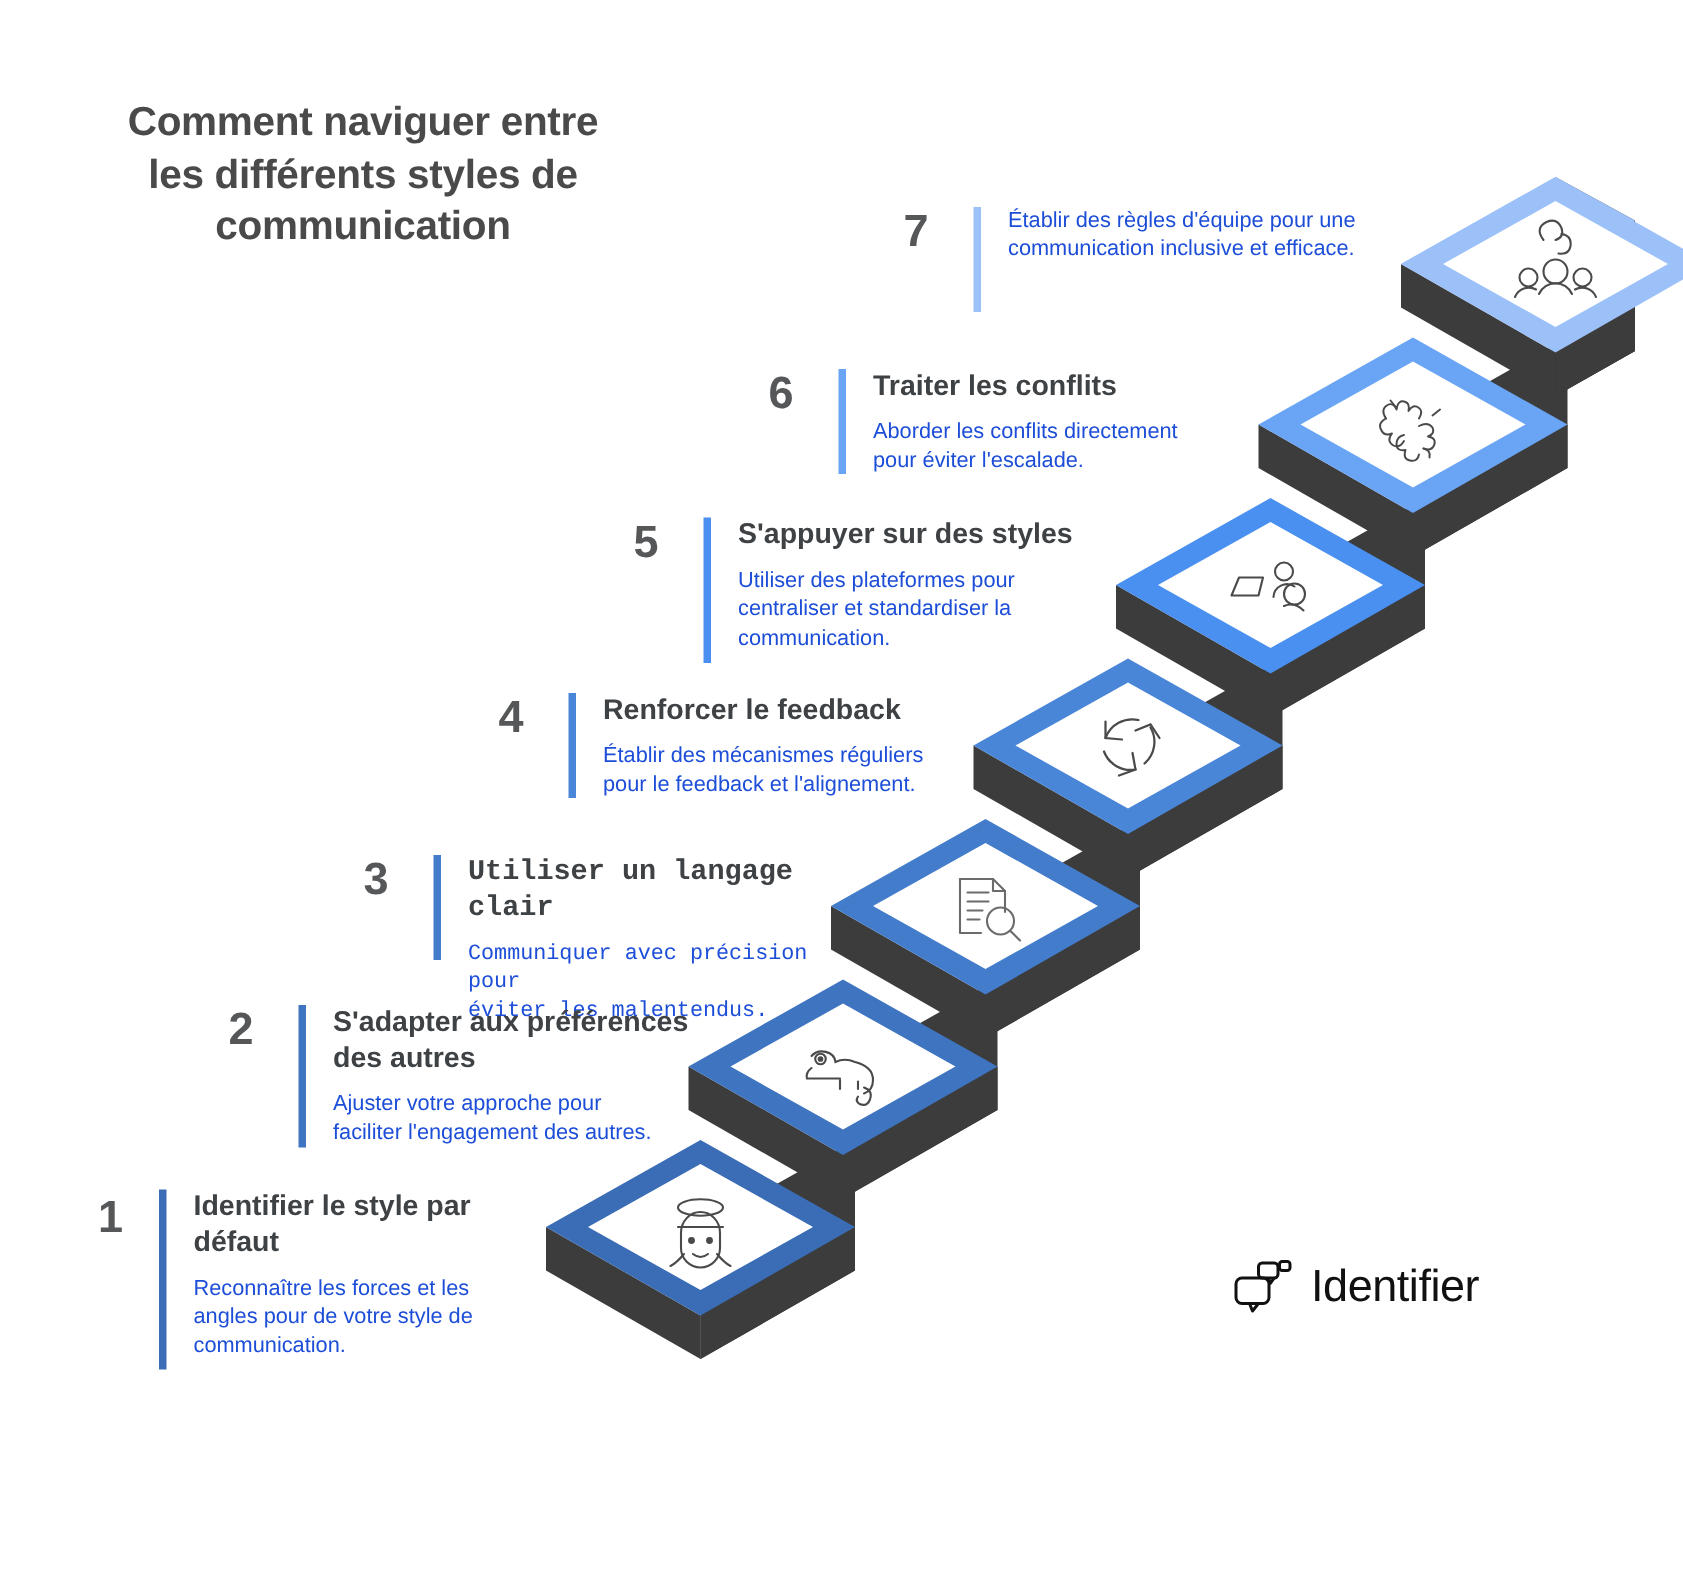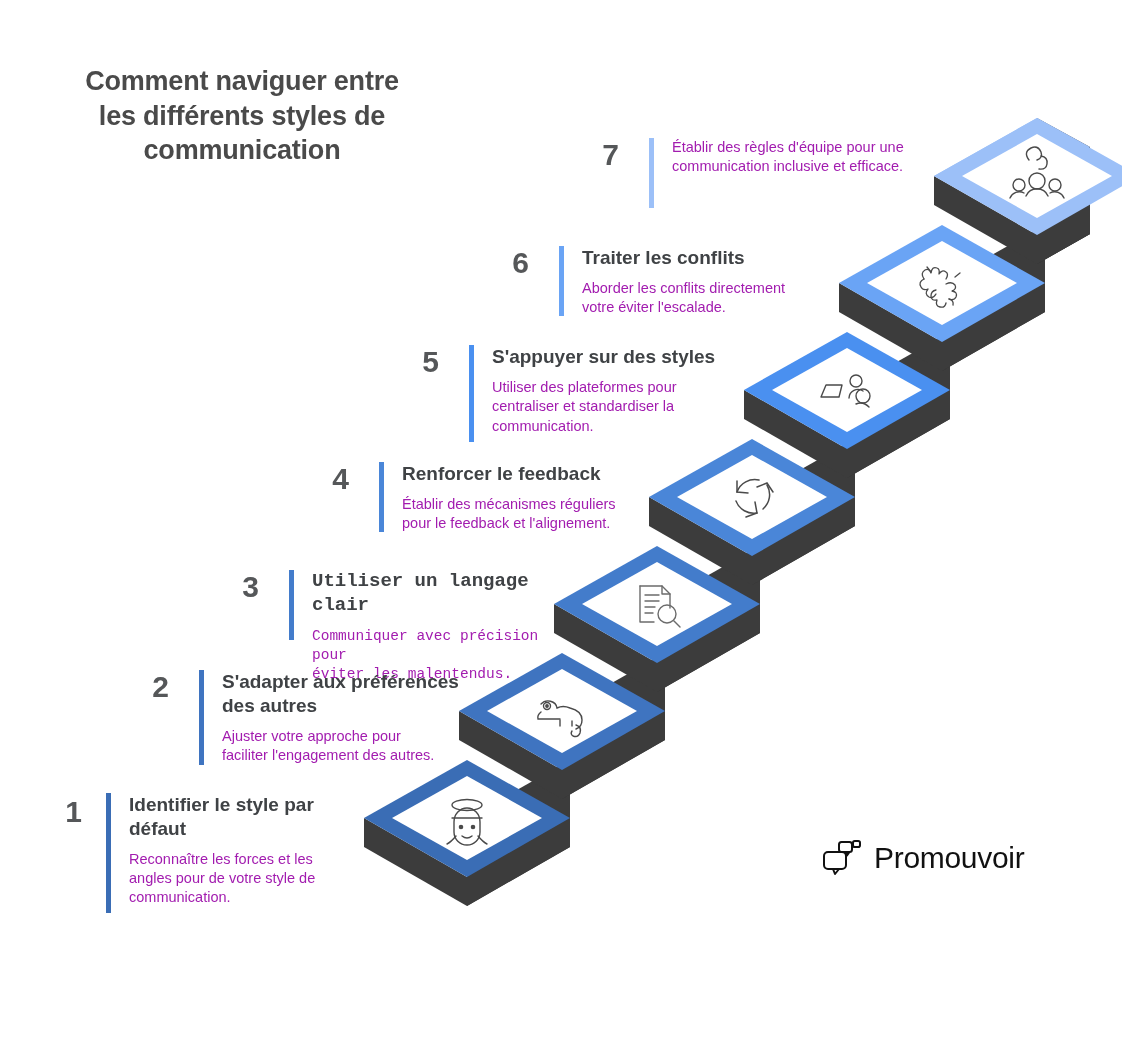--- a/index.html
+++ b/index.html
@@ -31,21 +31,21 @@
     font-size:30px;font-weight:bold;color:#555759;
     text-align:right;line-height:1;
   }
   .step-bar{position:absolute;width:5px;border-radius:0;}
   .step-body{position:absolute;}
   .step-title{
     font-size:19px;font-weight:bold;color:#3f4245;
     line-height:1.25;margin:0 0 9px 0;white-space:pre-line;
   }
   .step-desc{
-    font-size:14.5px;color:#a21caf;line-height:1.34;
+    font-size:14.5px;color:#1d4ed8;line-height:1.34;
     margin:0;white-space:pre-line;
   }
 
   
   #logo{position:absolute;left:822px;top:838px;display:flex;align-items:center;gap:10px;}
   #logo-mark{width:42px;height:40px;flex:0 0 auto;}
   #logo-word{font-size:30px;color:#111;letter-spacing:-0.3px;line-height:1;}
 </style>
 </head>
 <body>
@@ -198,21 +198,21 @@
 communication inclusive et efficace.</div>
     </div>
   </div>
 
   <div class="step-text">
     <div class="step-num" style="left:465px;top:248px;width:40px;">6</div>
     <div class="step-bar" style="left:535px;top:246px;height:70px;background:#6aa4f5;"></div>
     <div class="step-body" style="left:558px;top:246px;width:260px;">
       <div class="step-title">Traiter les conflits</div>
       <div class="step-desc">Aborder les conflits directement
-votre éviter l'escalade.</div>
+pour éviter l'escalade.</div>
     </div>
   </div>
 
   <div class="step-text">
     <div class="step-num" style="left:375px;top:347px;width:40px;">5</div>
     <div class="step-bar" style="left:445px;top:345px;height:97px;background:#4a90f0;"></div>
     <div class="step-body" style="left:468px;top:345px;width:230px;">
       <div class="step-title">S'appuyer sur des styles</div>
       <div class="step-desc">Utiliser des plateformes pour
 centraliser et standardiser la
@@ -264,16 +264,16 @@
   </div>
 
   <div id="logo">
     <svg id="logo-mark" viewBox="0 0 42 40" fill="none" stroke="#111" stroke-width="2" stroke-linejoin="round">
       <rect x="2" y="14" width="22" height="17" rx="4"></rect>
       <path d="M11 31 l2 5 l4 -5" fill="none"></path>
       <rect x="17" y="4" width="13" height="10" rx="2.5"></rect>
       <path d="M23.5 14 l1.5 3.5 l2.5 -3.5" fill="none"></path>
       <rect x="31" y="3" width="7" height="6" rx="1.8"></rect>
     </svg>
-    <div id="logo-word">Promouvoir</div>
+    <div id="logo-word">Identifier</div>
   </div>
 
 </div>
 
 </body></html>

